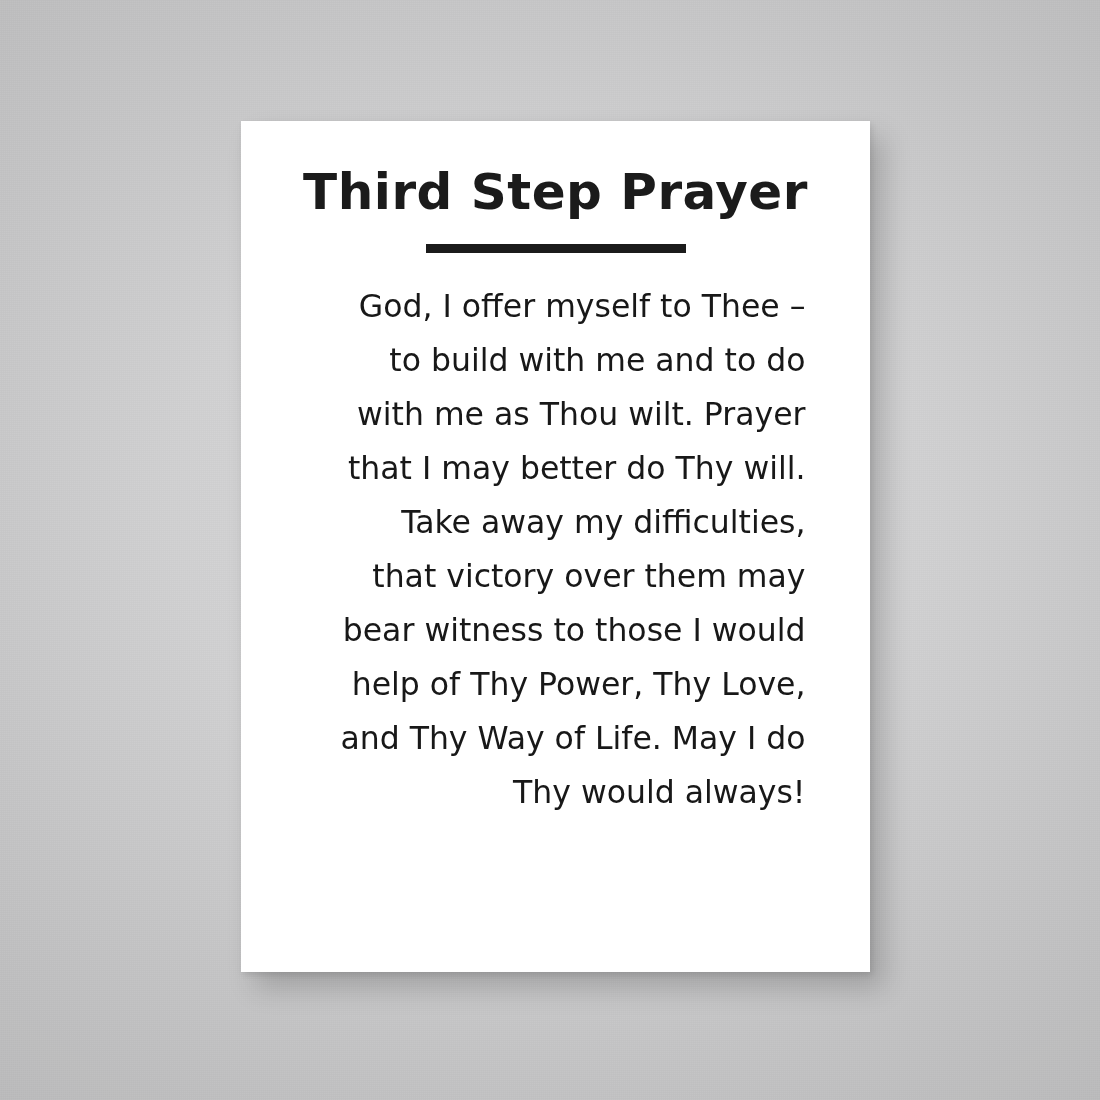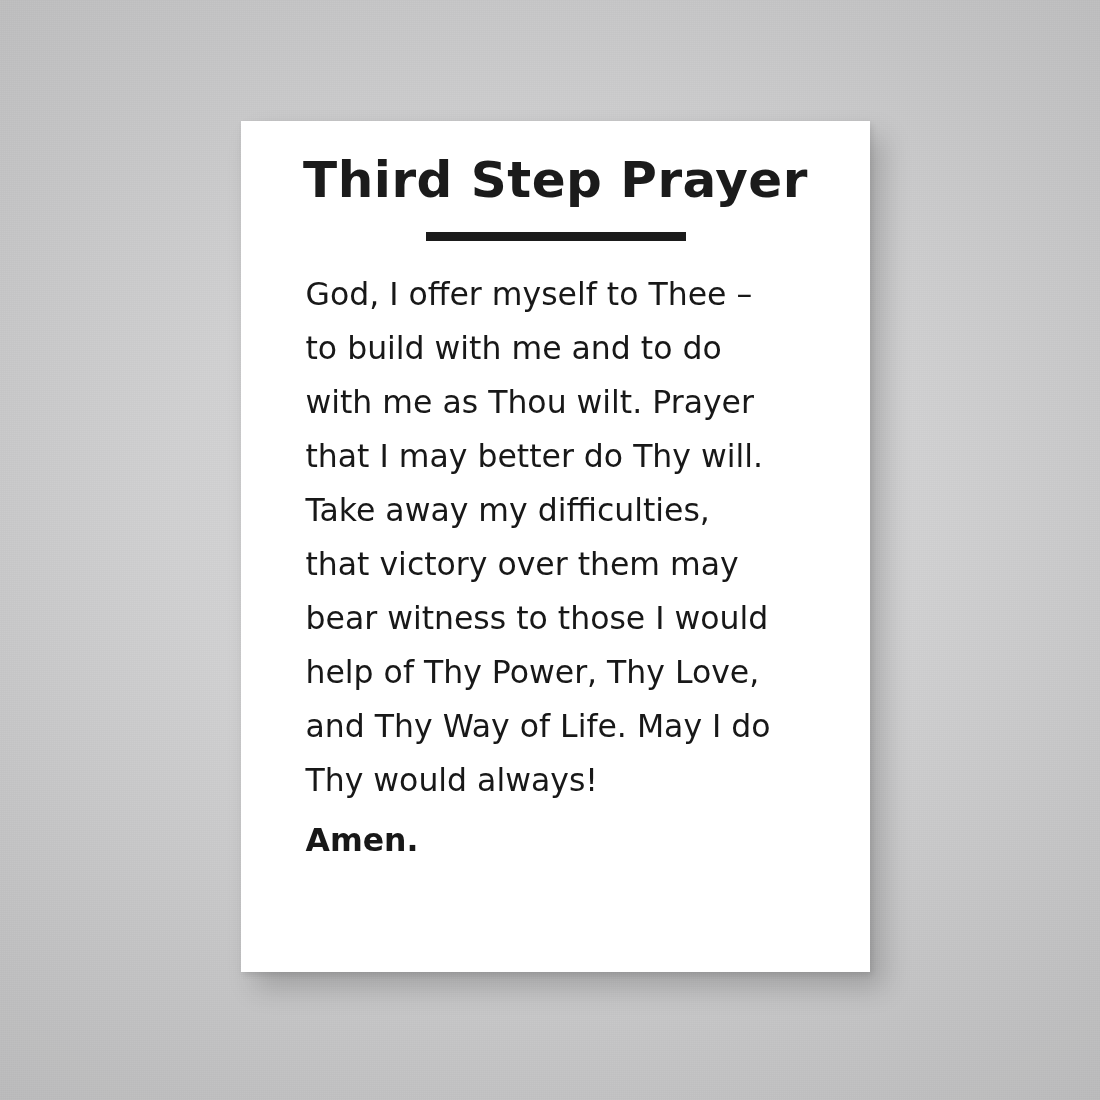--- a/index.html
+++ b/index.html
@@ -50,21 +50,21 @@
 
   .poster-inner {
     position: absolute;
     left: 0;
     top: 0;
     width: 100%;
     height: 100%;
     display: flex;
     flex-direction: column;
     align-items: center;
-    padding-top: 32px;
+    padding-top: 44px;
     box-sizing: border-box;
   }
 
   .title {
     font-size: 50px;
     font-weight: 700;
     letter-spacing: 0.5px;
     color: #1b1b1b;
     line-height: 1.1;
     text-align: center;
@@ -76,21 +76,21 @@
   .rule {
     width: 260px;
     height: 9px;
     background: #1b1b1b;
     margin-top: 24px;
     margin-bottom: 26px;
   }
 
   .body-text {
     width: 500px;
-    text-align: left;
+    text-align: right;
     color: #181818;
     font-size: 31.5px;
     line-height: 54px;
     font-weight: 400;
   }
 
   .body-text .ln {
     display: block;
     white-space: nowrap;
   }
@@ -118,19 +118,18 @@
         <span class="ln">God, I offer myself to Thee –</span>
         <span class="ln">to build with me and to do</span>
         <span class="ln">with me as Thou wilt. Prayer</span>
         <span class="ln">that I may better do Thy will.</span>
         <span class="ln">Take away my difficulties,</span>
         <span class="ln">that victory over them may</span>
         <span class="ln">bear witness to those I would</span>
         <span class="ln">help of Thy Power, Thy Love,</span>
         <span class="ln">and Thy Way of Life. May I do</span>
         <span class="ln">Thy would always!</span>
-        <span class="amen">Amen.</span>
       </div>
 
     </div>
   </div>
 
 </div>
 
 </body></html>

